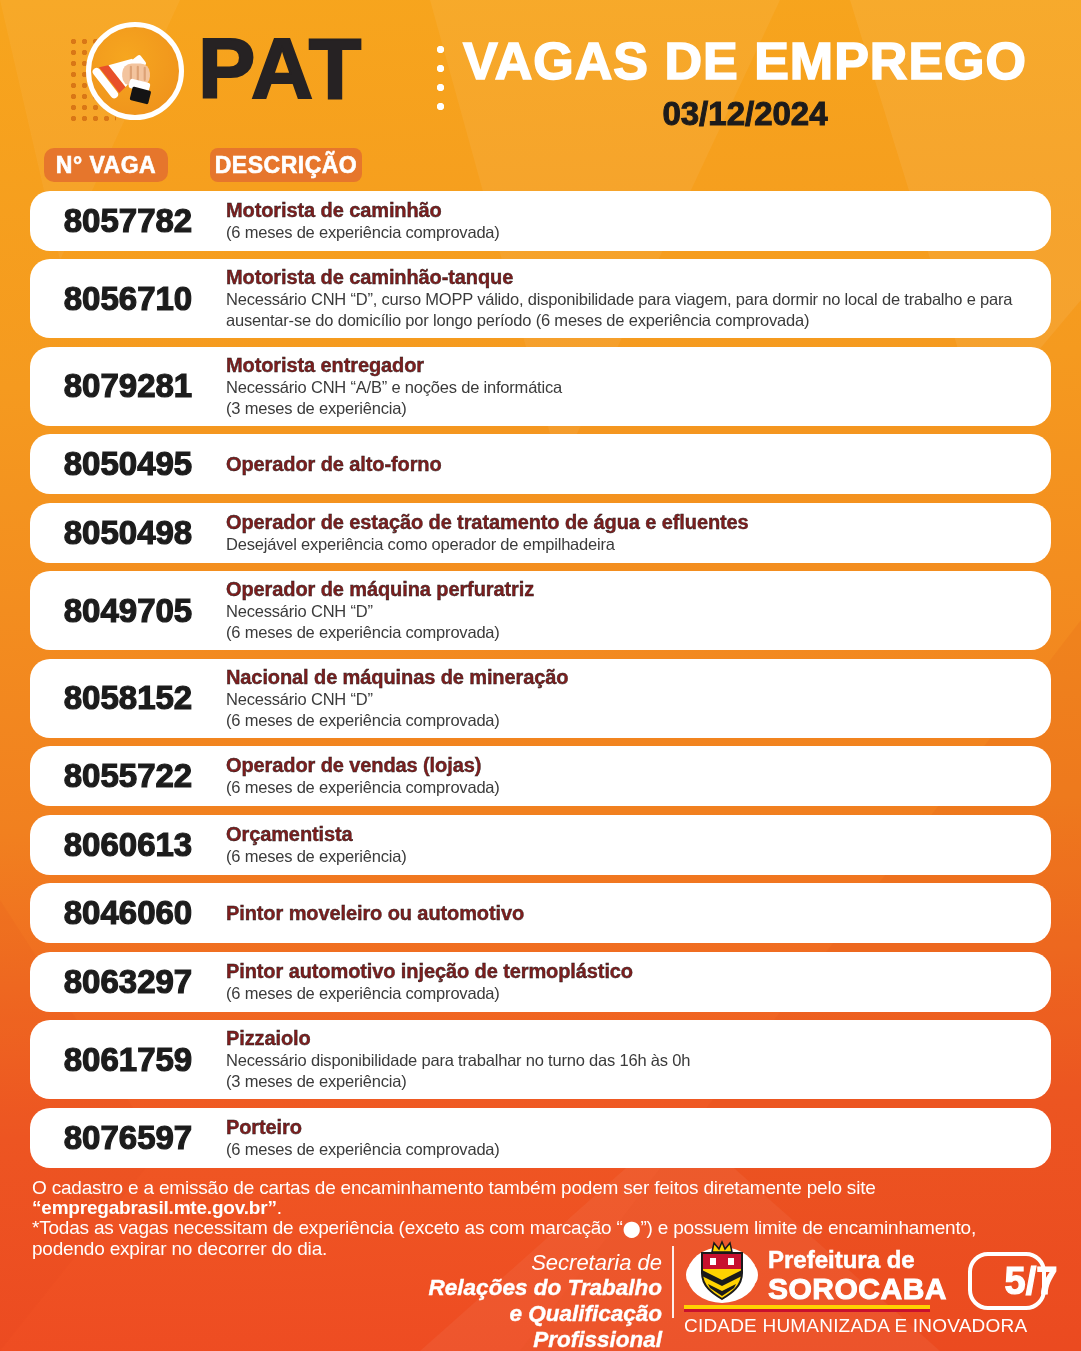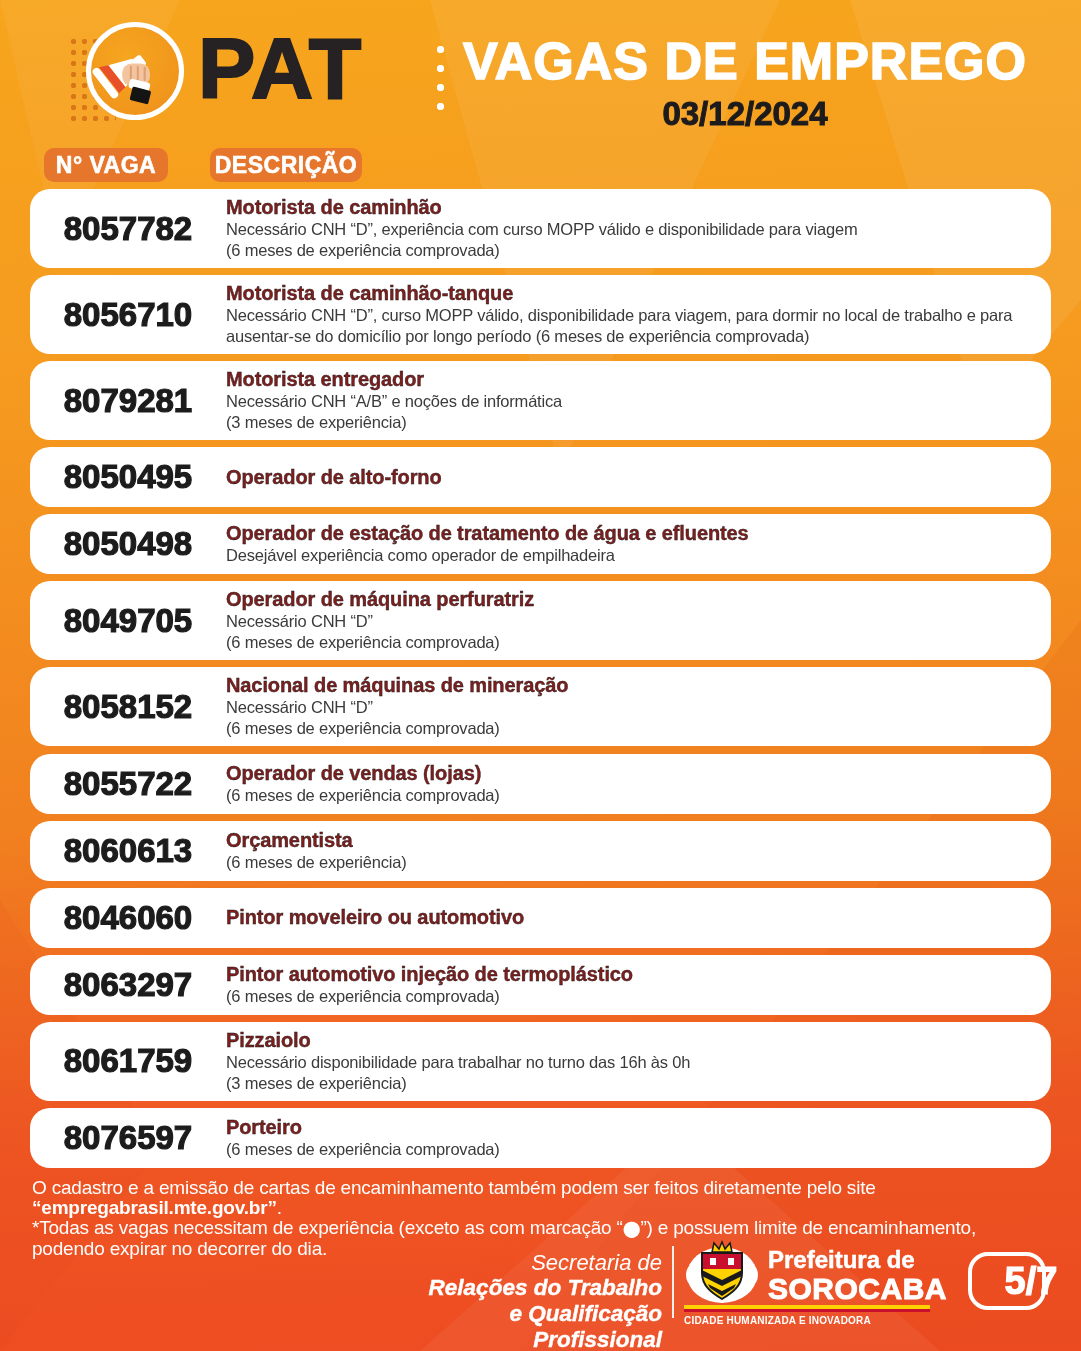--- a/index.html
+++ b/index.html
@@ -24,21 +24,21 @@
   .head-title{font-size:52px; font-weight:bold; color:#fff; -webkit-text-stroke:1.6px #fff; letter-spacing:1px; line-height:54px;}
   .head-date{margin-top:7px; font-size:33px; font-weight:bold; color:#1d1b1b; -webkit-text-stroke:1px #1d1b1b;}
   
   .list{position:absolute; left:30px; right:30px; top:148px; height:1020px;
     display:flex; flex-direction:column; justify-content:space-between;}
   .chips{display:flex; height:34px; flex:none;}
   .chip{background:#E6762C; color:#fff; font-weight:bold; font-size:23px;
     border-radius:10px; display:flex; align-items:center; justify-content:center;
     letter-spacing:0.5px; -webkit-text-stroke:0.6px #fff;}
   .chip.vaga{margin-left:14px; width:124px;}
-  .chip.descr{margin-left:42px; width:152px;}
+  .chip.descr{margin-left:42px; width:152px;border-radius:8px;}
   .card{background:#fff; border-radius:20px; display:flex; align-items:center;
     min-height:60px; padding:7px 0; box-sizing:border-box;}
   .num{width:196px; flex:none; text-align:center; font-size:33px; font-weight:bold;
     color:#1c1c1c; -webkit-text-stroke:1.2px #1c1c1c;}
   .info{flex:1; padding-right:22px; min-width:0;}
   .job-title{font-size:20px; line-height:23px; font-weight:bold; color:#7f1d1d;
     -webkit-text-stroke:0.4px #1c1c1c; letter-spacing:-0.1px;}
   .job-desc{font-size:16.5px; line-height:21px; color:#3b3b3b; letter-spacing:-0.2px;}
   .job-desc:empty{display:none;}
   
@@ -59,21 +59,21 @@
   .secretaria .l2,.secretaria .l3{font-size:22.5px; line-height:26px; font-weight:bold; -webkit-text-stroke:0.4px #fff;}
   .vdivider{position:absolute; left:672px; top:1246px; width:2px; height:72px; background:#fff; opacity:0.9;}
   .crest{position:absolute; left:684px; top:1240px; width:76px; height:64px;}
   .pref{position:absolute; left:768px; top:1247px; color:#fff;}
   .pref .l1{font-size:24px; font-weight:bold; line-height:26px; -webkit-text-stroke:0.5px #fff;}
   .pref .l2{font-size:30px; font-weight:bold; line-height:32px; letter-spacing:0.5px; -webkit-text-stroke:1px #fff;}
   .accent-lines{position:absolute; left:684px; top:1305px; width:246px;}
   .accent-lines .y{height:4px; background:#FFD200;}
   .accent-lines .r{height:3px; background:#C8102E;}
   .tagline{position:absolute; left:684px; top:1315px; width:246px; color:#fff;
-    font-size:10px; font-weight:bold; letter-spacing:0.2px; white-space:nowrap;}
+    font-size:19px; font-weight:normal; letter-spacing:0.2px; white-space:nowrap;}
   .page-pill{position:absolute; left:968px; top:1252px; width:78px; height:58px;
     border:4px solid #fff; border-radius:20px; display:flex; align-items:center; justify-content:center;
     color:#fff; font-size:38px; font-weight:bold; -webkit-text-stroke:1.2px #fff; box-sizing:border-box;padding-left:48px;}
 </style>
 </head>
 <body>
 
 <div class="page">
 
   <svg class="bg-shapes" width="1081" height="1351" viewBox="0 0 1081 1351">
@@ -110,21 +110,20 @@
   <div class="list">
     <div class="chips">
       <div class="chip vaga">N° VAGA</div>
       <div class="chip descr">DESCRIÇÃO</div>
     </div>
 
     <div class="card">
       <div class="num">8057782</div>
       <div class="info">
           <div class="job-title">Motorista de caminhão</div>
-      <div class="job-desc">Necessário CNH “D”, experiência com curso MOPP válido e disponibilidade para viagem</div>
       <div class="job-desc">(6 meses de experiência comprovada)</div>
         </div>
     </div>
     <div class="card">
       <div class="num">8056710</div>
       <div class="info">
           <div class="job-title">Motorista de caminhão-tanque</div>
       <div class="job-desc">Necessário CNH “D”, curso MOPP válido, disponibilidade para viagem, para dormir no local de trabalho e para ausentar-se do domicílio por longo período (6 meses de experiência comprovada)</div>
       </div>
     </div>

